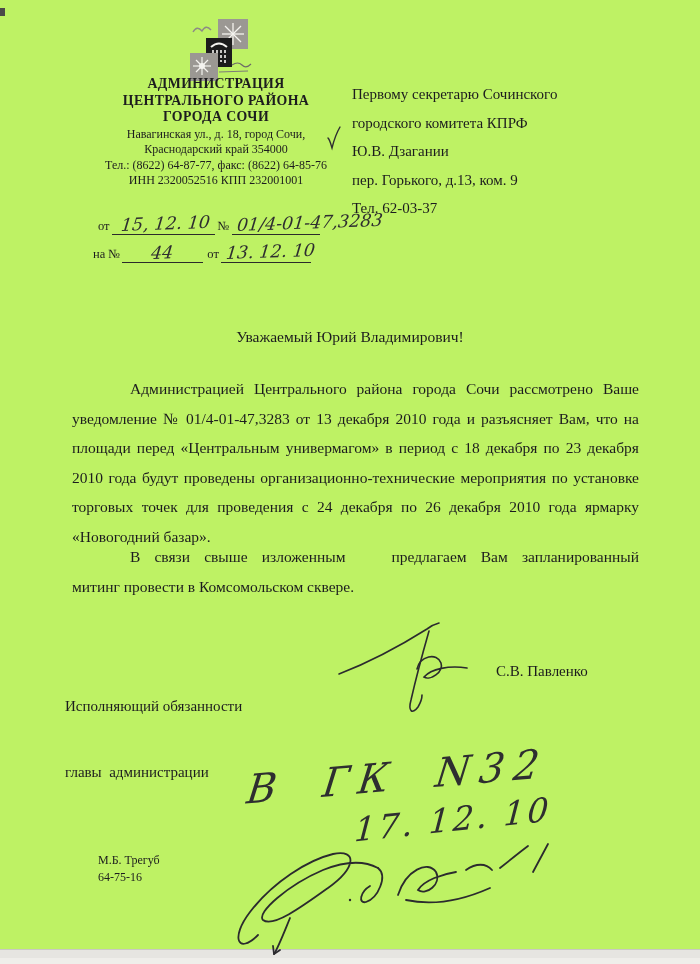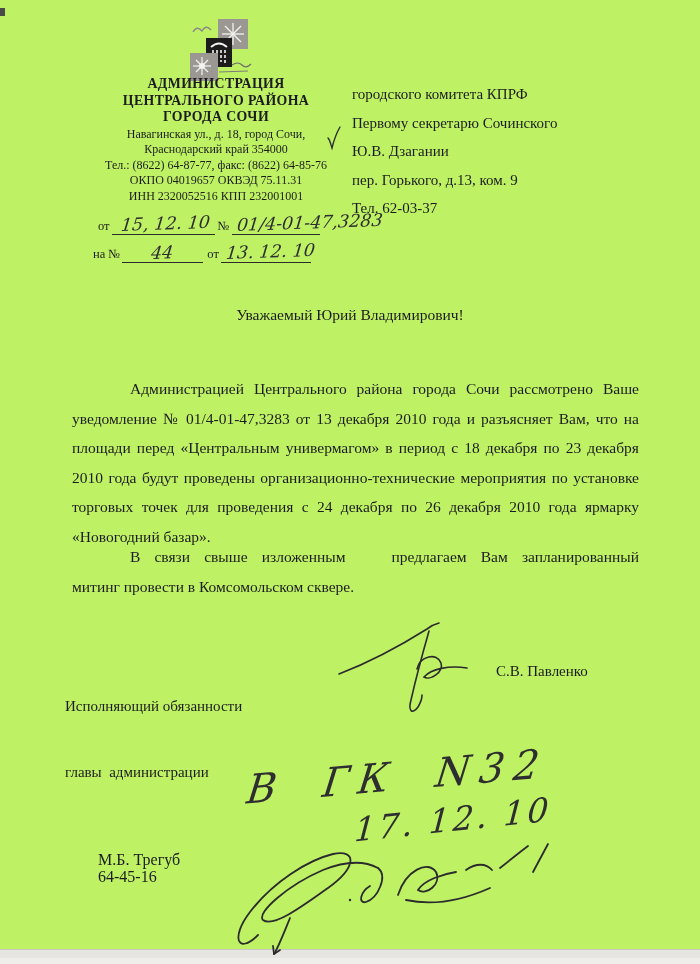--- a/index.html
+++ b/index.html
@@ -20,36 +20,36 @@
     font-size:15px;line-height:28.6px;}
   
   .ref-line{position:absolute;font-size:12.5px;white-space:nowrap;}
   .ref-label{display:inline-block;vertical-align:bottom;padding:0 2px 1px 0;}
   .uline{display:inline-block;vertical-align:bottom;border-bottom:1.2px solid #2b2b2b;
     height:16px;position:relative;}
   .hand{font-family:"DejaVu Serif", serif;font-style:italic;color:#2e2e30;}
   .hand-val{position:absolute;bottom:-1px;left:4px;font-size:17.5px;white-space:nowrap;
     transform:rotate(-2deg) skewX(-8deg);transform-origin:left bottom;}
   
-  .salutation{position:absolute;left:0;top:306px;width:700px;text-align:center;font-size:15.5px;}
+  .salutation{position:absolute;left:0;top:328px;width:700px;text-align:center;font-size:15.5px;}
   .body-par{position:absolute;left:65px;width:567px;font-size:15.5px;line-height:29.6px;
     text-align:justify;margin:7px;}
   .body-par.first{top:367px;text-indent:58px;}
   .body-par.second{top:535px;text-indent:58px;}
   .gap-spacer{display:inline-block;width:46px;}
   
   .sig-title{position:absolute;left:65px;top:651px;font-size:15px;line-height:22px;white-space:pre-wrap;}
   .sig-name{position:absolute;left:496px;top:663px;font-size:15px;}
   
   .note-1{position:absolute;left:250px;top:766px;font-size:40px;letter-spacing:9px;word-spacing:16px;
     transform:rotate(-5deg) skewX(-12deg);transform-origin:left top;}
   .note-2{position:absolute;left:356px;top:810px;font-size:33px;letter-spacing:3px;
     transform:rotate(-6deg) skewX(-10deg);transform-origin:left top;}
   
-  .executor{position:absolute;left:98px;top:852px;font-size:16px;line-height:16.5px;}
+  .executor{position:absolute;left:98px;top:852px;font-size:12px;line-height:16.5px;}
   
   .logo{position:absolute;left:188px;top:17px;}
   .check{position:absolute;left:325px;top:125px;}
   .sig-stroke{position:absolute;left:325px;top:612px;}
   .big-sig{position:absolute;left:228px;top:840px;}
   
   .scan-speck{position:absolute;left:0;top:8px;width:5px;height:8px;background:#4a4a48;}
   .scan-band{position:absolute;left:0;bottom:6px;width:700px;height:8px;background:#e6e5e1;
     border-top:1px solid #c9c8c3;}
   .scan-bottom{position:absolute;left:0;bottom:0;width:700px;height:6px;background:#efeeea;}
@@ -108,39 +108,38 @@
   <div class="org-block">
     <div>АДМИНИСТРАЦИЯ</div>
     <div>ЦЕНТРАЛЬНОГО РАЙОНА</div>
     <div>ГОРОДА СОЧИ</div>
   </div>
 
   <div class="addr-block">
     <div>Навагинская ул., д. 18, город Сочи,</div>
     <div>Краснодарский край 354000</div>
     <div>Тел.: (8622) 64-87-77, факс: (8622) 64-85-76</div>
-    <div>ОКПО 04019657 ОКВЭД 75.11.31</div>
     <div>ИНН 2320052516  КПП 232001001</div>
   </div>
 
   <div class="ref-line" style="left:98px;top:218px;">
     <span class="ref-label">от</span><span class="uline" style="width:103px;"><span class="hand hand-val" style="left:8px;">15, 12. 10</span></span><span class="ref-label" style="padding-left:3px;">№</span><span class="uline" style="width:88px;"><span class="hand hand-val">01/4-01-47,3283</span></span>
   </div>
 
   <div class="ref-line" style="left:93px;top:246px;text-align:right;">
     <span class="ref-label">на №</span><span class="uline" style="width:81px;"><span class="hand hand-val" style="left:28px;">44</span></span><span class="ref-label" style="padding-left:4px;">от</span><span class="uline" style="width:90px;"><span class="hand hand-val">13. 12. 10</span></span>
   </div>
 
   <svg class="check" width="18" height="26" viewBox="0 0 18 26">
     <path d="M3,13 C5,15 6,20 7,23 C9,15 12,7 15,2" fill="none" stroke="#2e2e30" stroke-width="1.4" stroke-linecap="round"></path>
   </svg>
 
   <div class="recipient">
+    <div>Первому секретарю Сочинского</div>
     <div>городского комитета КПРФ</div>
-    <div>Первому секретарю Сочинского</div>
     <div>Ю.В. Дзагании</div>
     <div>пер. Горького, д.13, ком. 9</div>
     <div>Тел. 62-03-37</div>
   </div>
 
   <div class="salutation">Уважаемый Юрий Владимирович!</div>
 
   <p class="body-par first">Администрацией Центрального района города Сочи рассмотрено Ваше уведомление № 01/4-01-47,3283 от 13 декабря 2010 года и разъясняет Вам, что на площади перед «Центральным универмагом» в период с 18 декабря по 23 декабря 2010 года будут проведены организационно-технические мероприятия по установке торговых точек для проведения с 24 декабря по 26 декабря 2010 года ярмарку «Новогодний базар».</p>
   <p class="body-par second"><span>В связи свыше изложенным</span><span class="gap-spacer"></span><span>предлагаем Вам запланированный митинг провести в Комсомольском сквере.</span></p>
 
@@ -157,21 +156,21 @@
     </g>
   </svg>
 
   <div class="sig-name">С.В. Павленко</div>
 
   <div class="note-1 hand">В ГК N32</div>
   <div class="note-2 hand">17. 12. 10</div>
 
   <div class="executor">
     <div>М.Б. Трегуб</div>
-    <div>64-45-16</div>
+    <div>64-75-16</div>
   </div>
 
   <svg class="big-sig" width="345" height="120" viewBox="0 0 345 120">
     <g fill="none" stroke="#2b2b2e" stroke-width="1.8" stroke-linecap="round">
       <path d="M30,95 C10,115 2,98 22,72 C45,42 80,20 105,14 C130,9 128,28 100,48 C75,66 45,88 35,80 C28,73 60,45 95,30 C115,22 135,20 150,28"></path>
       <path d="M150,28 C160,36 150,58 138,62 C130,64 132,52 142,46"></path>
       <path d="M62,78 C55,95 50,108 46,114"></path>
       <path d="M46,114 L45,106 M46,114 L52,110"></path>
       <circle cx="122" cy="60" r="1.2" fill="#2b2b2e" stroke="none"></circle>
       <path d="M170,55 C178,30 200,20 208,32 C214,44 198,56 190,50 C196,40 215,34 228,32"></path>

